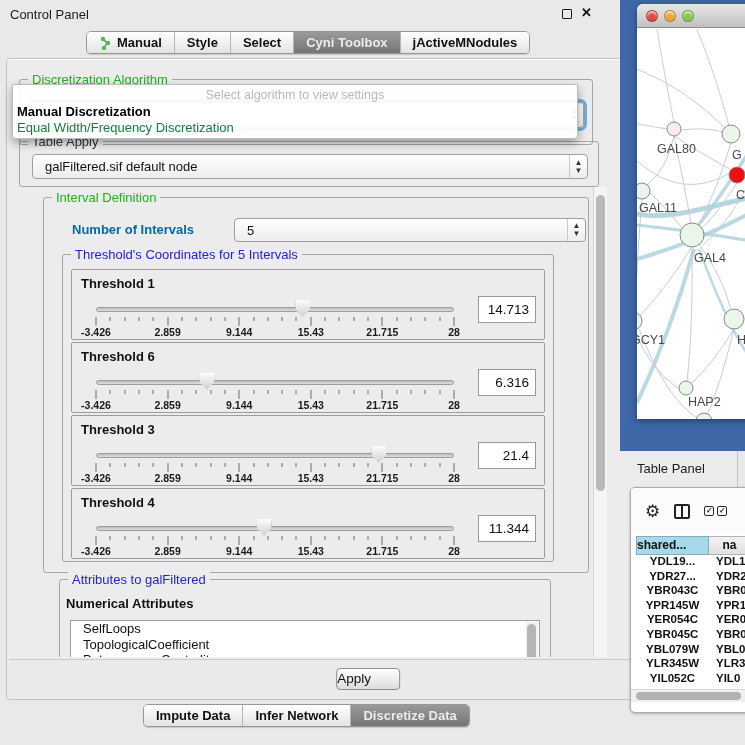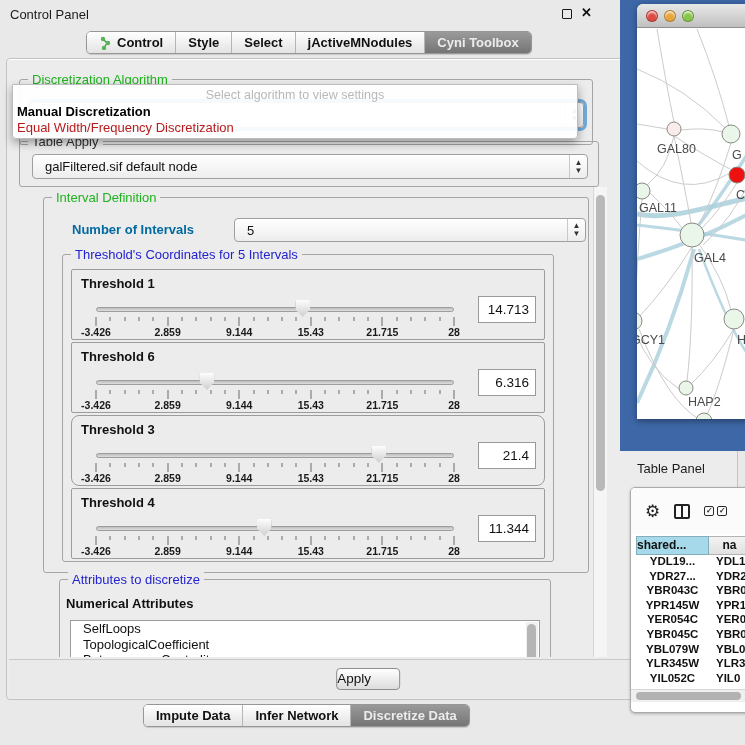--- a/index.html
+++ b/index.html
@@ -31,21 +31,21 @@
   
   .combo { position:absolute; background:linear-gradient(#ffffff,#ededed); border:1px solid #9f9f9f; border-radius:4px; font-size:13px; color:#111; display:flex; align-items:center; }
   .combo .ctext { padding-left:12px; flex:1; overflow:hidden; white-space:nowrap; }
   .combo .stepper { width:18px; text-align:center; font-size:8px; line-height:8px; color:#333; border-left:1px solid #c9c9c9; align-self:stretch; display:flex; flex-direction:column; justify-content:center; }
   .combo.focusring { box-shadow:0 0 0 3px rgba(92,160,214,.85); }
 
   
   .popup { position:absolute; left:12px; top:84px; width:566px; height:55px; background:rgba(255,255,255,.94); border:1px solid #bdbdbd; border-radius:0 0 4px 4px; box-shadow:0 4px 10px rgba(0,0,0,.35); z-index:30; }
   .popup .hint { position:absolute; left:0; right:0; top:3px; text-align:center; color:#b9b9b9; font-size:12.5px; }
   .popup .item1 { position:absolute; left:4px; top:19px; font-size:13px; font-weight:bold; color:#000; }
-  .popup .item2 { position:absolute; left:4px; top:35px; font-size:13px; color:#b91c1c;text-align:right; }
+  .popup .item2 { position:absolute; left:4px; top:35px; font-size:13px; color:#15803d;text-align:right; }
 
   
   .scroll-area { position:absolute; left:8px; top:128px; width:592px; height:470px; overflow:hidden; }
   .vscroll { position:absolute; left:578px; top:0; width:14px; height:470px; background:#f5f5f5; border-left:1px solid #d6d6d6; }
   .vscroll .thumb { position:absolute; left:2px; top:8px; width:9px; height:296px; background:#b9b9b9; border-radius:5px; }
 
   
   .threshold-panel { position:absolute; left:8px; width:474px; height:71px; background:#ececec; border:1px solid #9c9c9c; border-radius:2px; }
   .th-label { position:absolute; left:9px; top:6px; font-size:13px; font-weight:bold; color:#111; }
   .slider-wrap { position:absolute; left:24px; top:30px; width:358px; height:38px; }
@@ -104,33 +104,33 @@
 
   <div class="tabbar top">
     <div class="seg">
       <svg width="13" height="14" viewBox="0 0 13 14">
         <line x1="4" y1="3" x2="8" y2="7" stroke="#3f9640" stroke-width="1.4"></line>
         <line x1="8" y1="7" x2="5" y2="12" stroke="#3f9640" stroke-width="1.4"></line>
         <circle cx="4" cy="3" r="2.2" fill="#57b557"></circle>
           <circle cx="9" cy="7" r="2.2" fill="#57b557"></circle>
           <circle cx="5" cy="12" r="2.2" fill="#57b557"></circle>
       </svg>
-      <span>Control</span>
+      <span>Manual</span>
     </div>
     <div class="seg">
         <span>Style</span>
       </div>
     <div class="seg">
         <span>Select</span>
       </div>
+    <div class="seg selected">
+        <span>Cyni Toolbox</span>
+      </div>
     <div class="seg">
         <span>jActiveMNodules</span>
-      </div>
-    <div class="seg selected">
-        <span>Cyni Toolbox</span>
       </div>
   </div>
 
   <div class="main-panel">
 
     <div class="group" style="left:12px; top:20px; width:574px; height:66px;">
       <span class="gtitle green">Discretization Algorithm</span>
       <div class="combo focusring" style="left:10px; top:22px; width:554px; height:26px;">
         <span class="ctext"></span>
         <span class="stepper">
@@ -251,21 +251,21 @@
                   <span style="left: 20%;">2.859</span>
                   <span style="left: 40%;">9.144</span>
                   <span style="left: 60%;">15.43</span>
                   <span style="left: 80%;">21.715</span>
                   <span style="left: 100%;">28</span>
                 </div>
             </div>
             <div class="value-box">6.316</div>
           </div>
 
-          <div class="threshold-panel" style="top:160px;border-radius:8px;">
+          <div class="threshold-panel" style="top:160px;">
             <div class="th-label">Threshold 3</div>
             <div class="slider-wrap">
               <div class="slider-track"></div>
               <div class="slider-thumb" style="left: 78.9983%;"></div>
               <div class="ticks">
                   <span style="left: 0%; height: 9px;"></span>
                   <span style="left: 4%; height: 4px;"></span>
                   <span style="left: 8%; height: 4px;"></span>
                   <span style="left: 12%; height: 4px;"></span>
                   <span style="left: 16%; height: 4px;"></span>
@@ -344,21 +344,21 @@
                   <span style="left: 80%;">21.715</span>
                   <span style="left: 100%;">28</span>
                 </div>
             </div>
             <div class="value-box">11.344</div>
           </div>
         </div>
       </div>
 
       <div class="group" style="left:44px; top:392px; width:492px; height:120px;">
-        <span class="gtitle blue">Attributes to discretize</span>
+        <span class="gtitle blue">Attributes to galFiltered</span>
         <span style="position:absolute; left:6px; top:16px; font-size:13px; font-weight:bold; color:#111;">Numerical Attributes</span>
         <div class="attr-list">
           <div id="attr-items">
               <div class="item">SelfLoops</div>
               <div class="item">TopologicalCoefficient</div>
               <div class="item">BetweennessCentrality</div>
             </div>
           <div class="list-vscroll">
               <div class="thumb"></div>
             </div>

